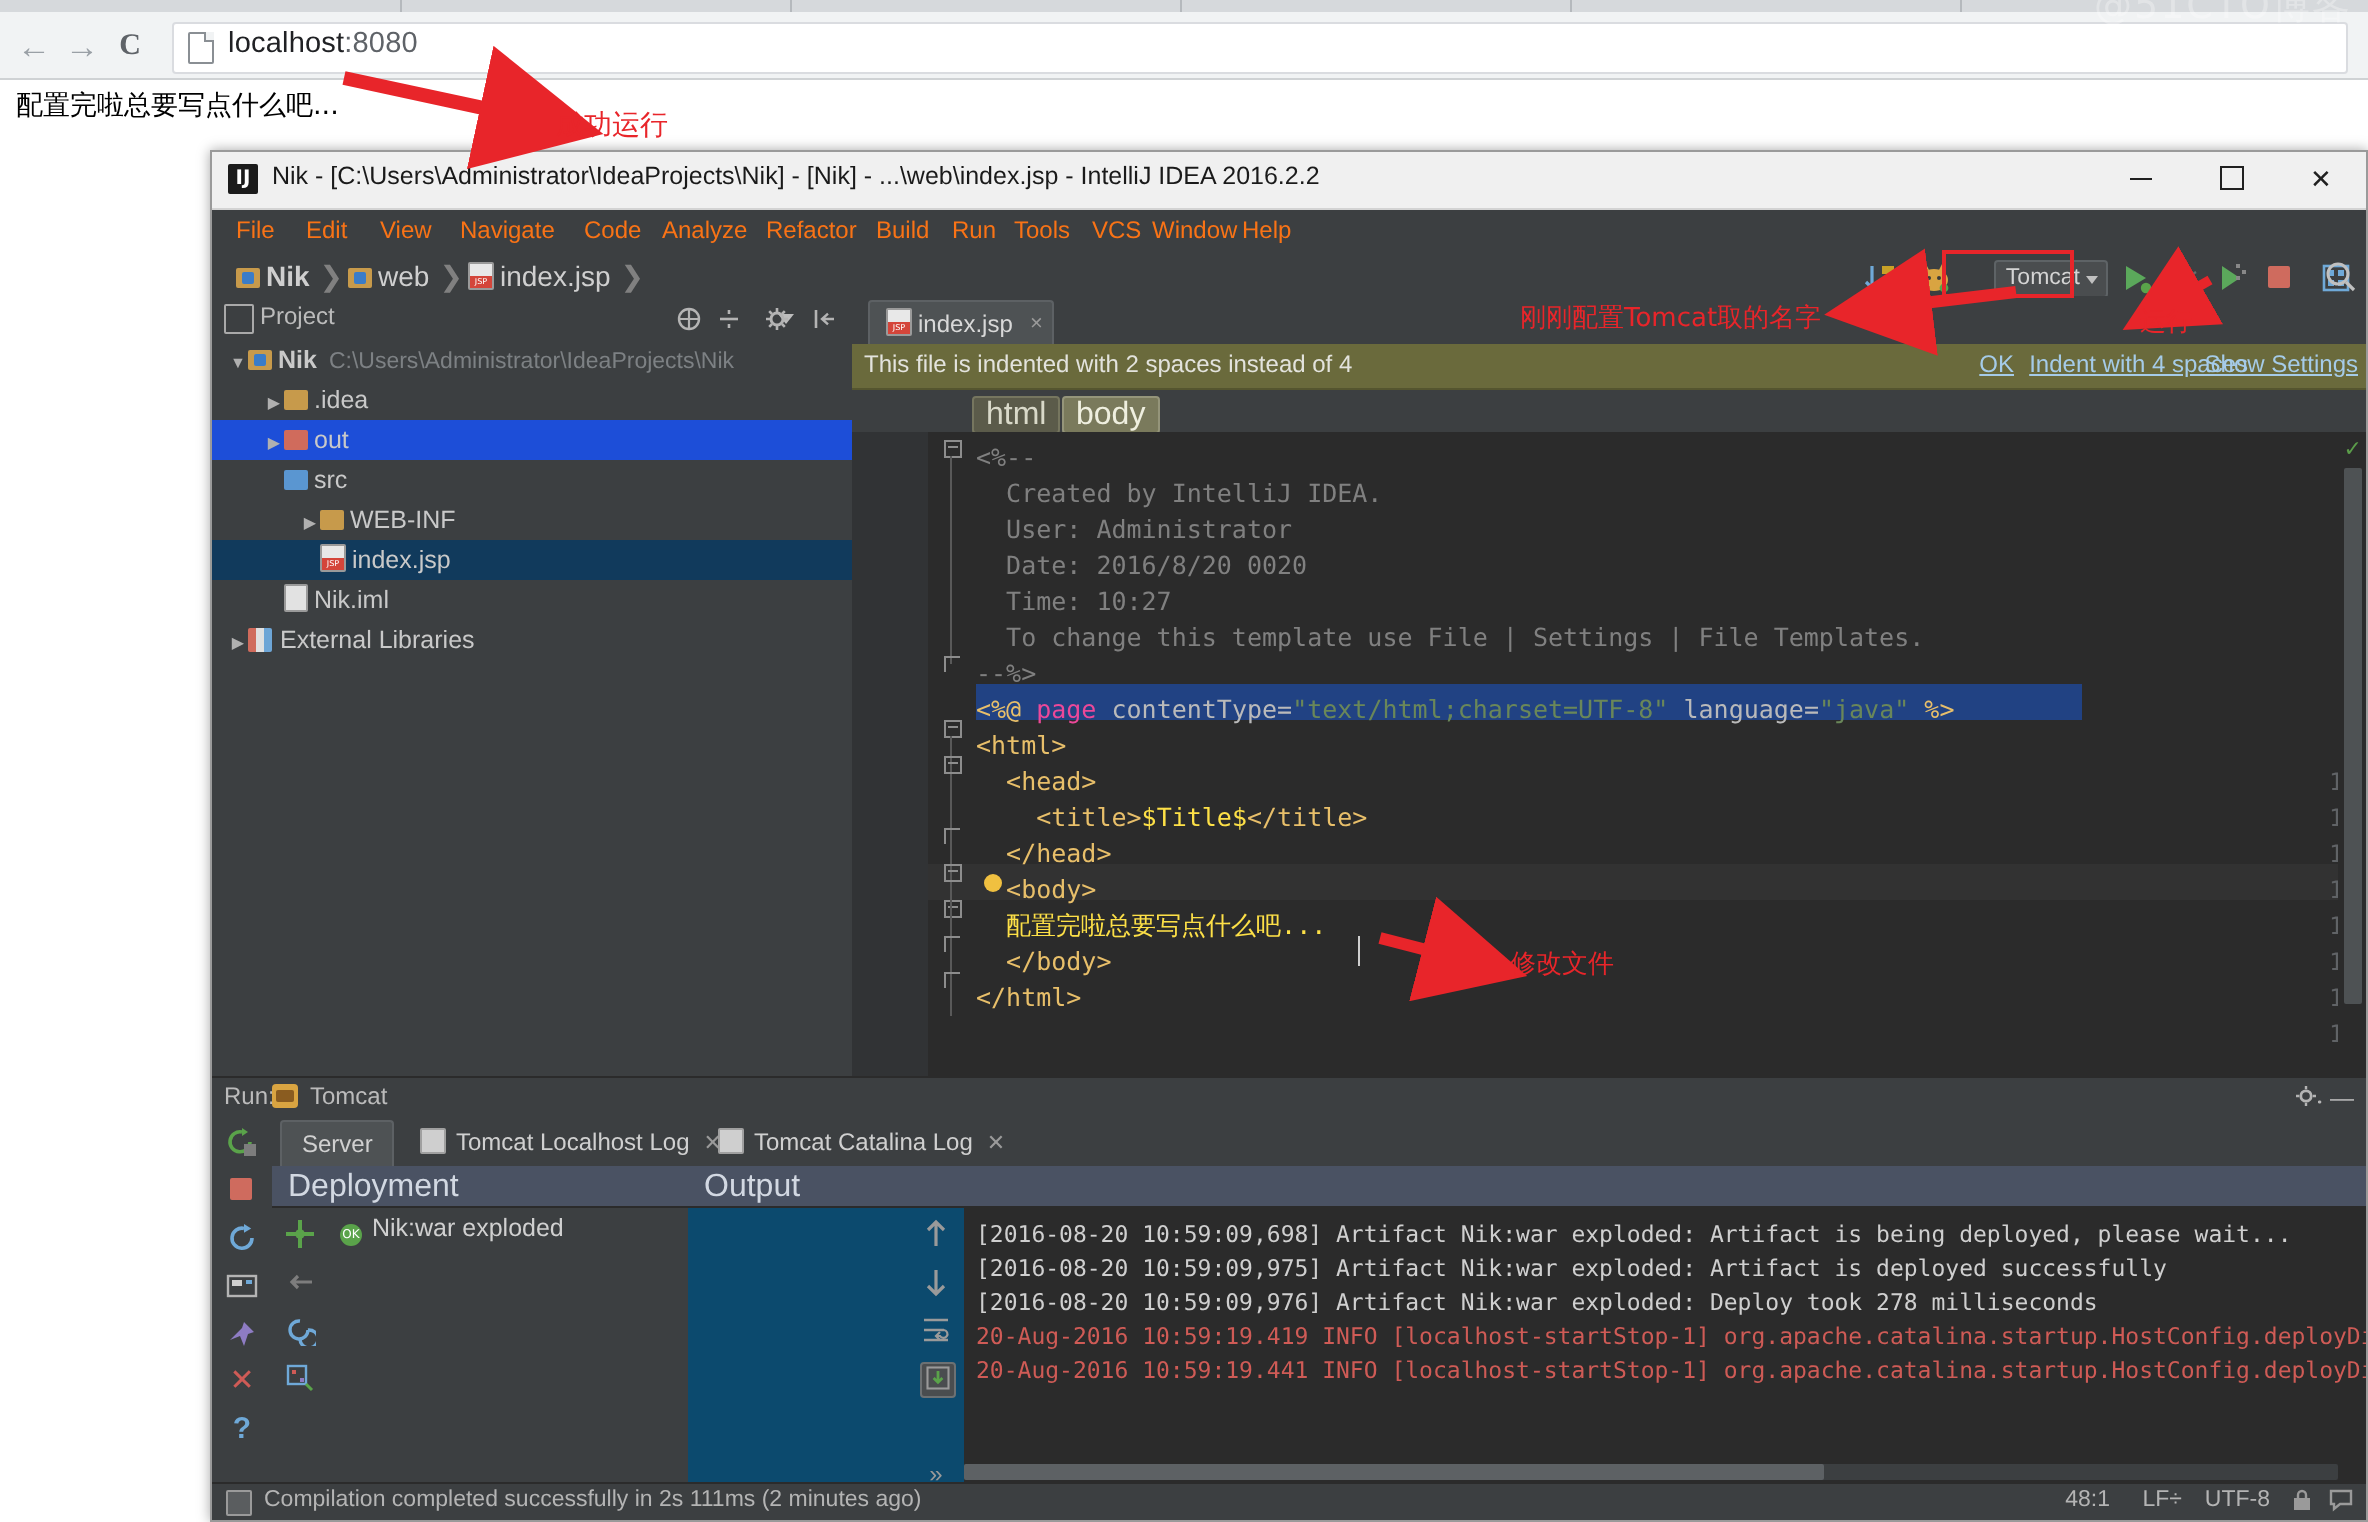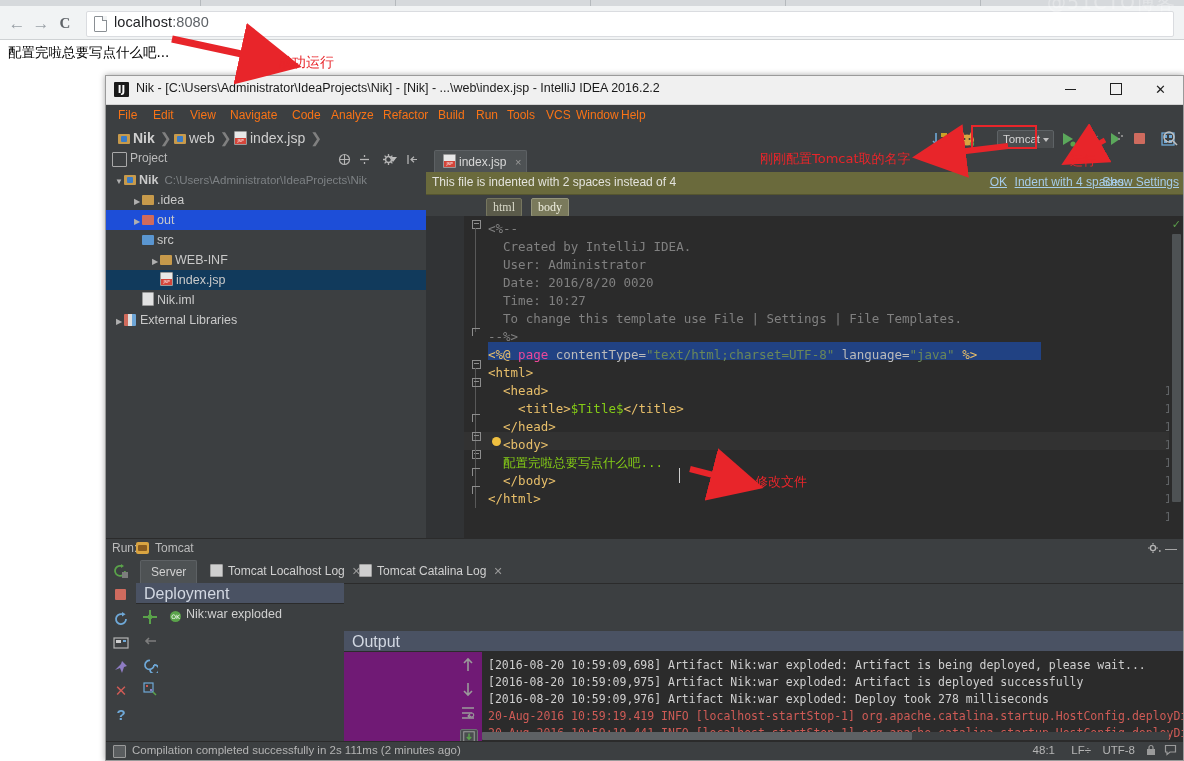--- a/index.html
+++ b/index.html
@@ -89,39 +89,39 @@
 
   
   .editor-area { position:absolute; left:320px; top:0; right:0; bottom:0; background:#2b2b2b; }
   .tabrow { position:relative; height:24px; background:#3c3f41; }
   .etab { position:absolute; left:8px; top:2px; height:22px; line-height:22px; background:#4e5254; border:1px solid #5d6164; border-bottom:none; border-radius:2px 2px 0 0; padding:0 20px 0 8px; font-size:12px; color:#d8d8d8; }
   .etab .x { position:absolute; right:5px; top:0; color:#9a9a9a; font-size:11px; }
   .notif { position:relative; height:22px; background:#6a6a3c; border-bottom:1px solid #55552f; }
   .notif .ntxt { position:absolute; left:6px; top:3px; font-size:12px; color:#e3e3dd; }
   .notif .link { position:absolute; top:3px; font-size:12px; color:#a5cbe8; text-decoration:underline; }
   .bcrumb { position:relative; height:22px; background:#3c3f41; }
-  .bc { position:absolute; top:3px; height:17px; line-height:17px; font-size:12px; font-family:Liberation Serif, serif; padding:0 6px; border-radius:2px; }
+  .bc { position:absolute; top:3px; height:17px; line-height:17px; font-size:16px; font-family:Liberation Sans, sans-serif; padding:0 6px; border-radius:2px; }
   .bc.html { left:60px; background:#5b5b4a; color:#d9d9c9; border:1px solid #76765f; }
   .bc.body { left:105px; background:#7a7a5c; color:#efefdf; border:1px solid #95957a; }
 
   .code { position:absolute; left:0; top:68px; right:0; bottom:0; background:#2b2b2b; overflow:hidden; }
   .gutter { position:absolute; left:0; top:0; width:38px; bottom:0; background:#313335; }
   .ln { position:absolute; right:4px; font-size:12px; color:#606366; font-family:"DejaVu Sans Mono", monospace; line-height:18px; }
   .fold { position:absolute; left:46px; width:9px; height:9px; }
   .fold .box { width:7px; height:7px; border:1px solid #8d8d8d; position:absolute; left:0; top:0; }
   .fold .box:after { content:""; position:absolute; left:1px; top:2px; width:5px; border-bottom:1px solid #8d8d8d; }
   .fold .line { position:absolute; left:3px; top:0; width:1px; height:18px; background:#595959; }
   .fold .corner { position:absolute; left:0; top:0; width:7px; height:7px; border-left:1px solid #8d8d8d; border-top:1px solid #8d8d8d; }
   .cl { position:absolute; left:62px; font-size:12.5px; font-family:"DejaVu Sans Mono", monospace; line-height:18px; white-space:pre; color:#a9b7c6; }
   .c-comment { color:#808080; }
   .c-tag { color:#e8bf6a; }
   .c-attr { color:#bababa; }
   .c-str { color:#6a8759; }
   .c-kw { color:#ec4899; }
-  .c-txt { color:#84cc16; }
+  .c-txt { color:#fde047; }
   .hl-line { position:absolute; left:38px; right:14px; height:18px; background:#323232; }
   .sel-line { position:absolute; left:62px; height:18px; background:#214283; }
   .bulb { position:absolute; width:9px; height:9px; border-radius:50%; background:#f0c040; }
   .caret-bar { position:absolute; width:1px; height:15px; background:#cfcfcf; }
   .right-gutter { position:absolute; right:0; top:0; width:14px; bottom:0; background:#2b2b2b; }
   .ok-check { position:absolute; right:2px; top:2px; color:#5b9d4a; font-size:11px; }
   .scroll-thumb { position:absolute; right:2px; width:9px; background:#4e5254; border-radius:1px; }
 
   
   .runwin { position:absolute; left:0; right:0; bottom:18px; height:203px; background:#3c3f41; border-top:1px solid #2b2b2b; }
@@ -143,21 +143,21 @@
   .rsi { position:absolute; left:7px; width:16px; height:16px; font-size:13px; text-align:center; line-height:16px; }
 
   .depl-panel { position:absolute; left:30px; top:44px; width:208px; bottom:0; background:#3c3f41; }
   .panel-hdr { height:20px; background:#4a5263; position:relative; border-bottom:1px solid #2b2b2b; }
   .panel-hdr span { position:absolute; left:8px; top:2px; font-size:16px; color:#d2d8e2; }
   .depl-tools { position:absolute; left:0; top:20px; width:28px; bottom:0; }
   .dti { position:absolute; left:6px; width:16px; height:16px; text-align:center; font-size:13px; line-height:16px; }
   .depl-item { position:absolute; left:34px; top:24px; font-size:12.5px; color:#d0d0d0; white-space:nowrap; }
   .okbadge { display:inline-block; width:11px; height:11px; border-radius:50%; background:#5aa34a; color:#fff; font-size:6px; line-height:11px; text-align:center; vertical-align:-1px; margin-right:5px; font-family:"DejaVu Sans", sans-serif; }
 
-  .out-panel { position:absolute; left:238px; top:44px; right:0; bottom:0; background:#701a75;margin-top:48px; }
+  .out-panel { position:absolute; left:238px; top:44px; right:0; bottom:0; background:#0c4a6e; }
   .out-tools { position:absolute; left:110px; top:20px; width:28px; bottom:0; }
   .console { position:absolute; left:138px; top:20px; right:0; bottom:0; background:#2b2b2b; overflow:hidden; }
   .logline { position:absolute; left:6px; font-size:11.5px; font-family:"DejaVu Sans Mono", monospace; white-space:pre; line-height:17px; }
   .log-white { color:#cfcfcf; }
   .log-red { color:#cf5b56; }
   .hscroll { position:absolute; left:138px; right:14px; bottom:2px; height:8px; background:#3c3f41; border-radius:1px; }
   .hscroll .th { position:absolute; left:0; top:0; height:8px; width:430px; background:#5d6164; border-radius:1px; }
 
   
   .statusbar { position:absolute; left:0; right:0; bottom:0; height:18px; background:#3c3f41; border-top:1px solid #2b2b2b; }

